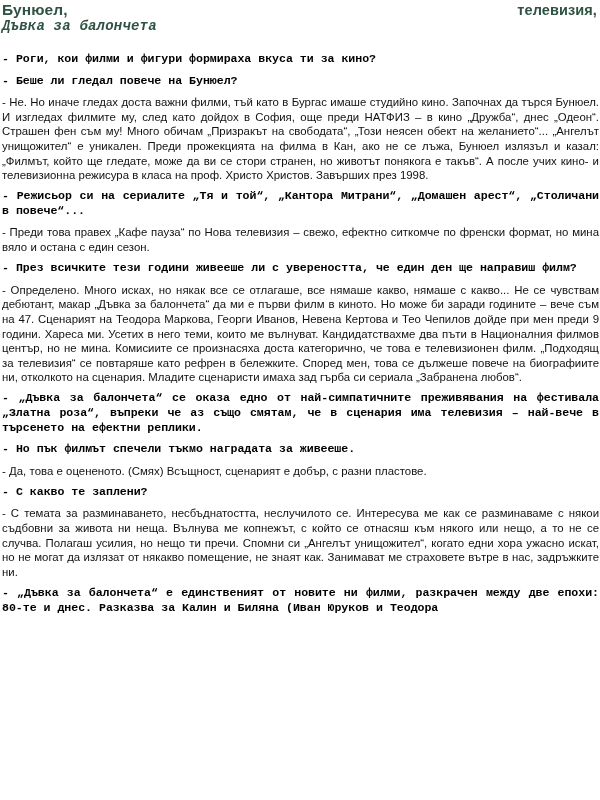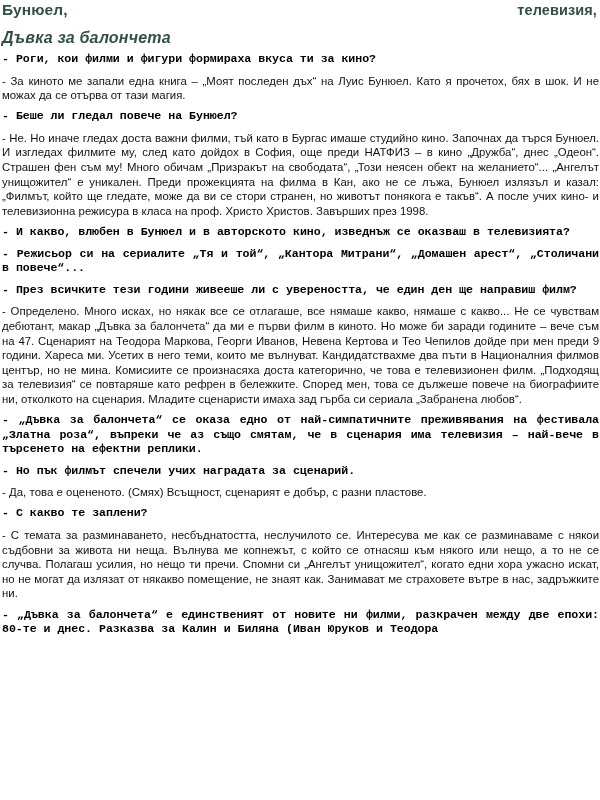--- a/index.html
+++ b/index.html
@@ -47,28 +47,29 @@
   .masthead-right {
     font-size: 14.5px;
     font-weight: 700;
     color: #2f5243;
     letter-spacing: 0.1px;
     line-height: 1.05;
     white-space: nowrap;
     padding-right: 1px;
   }
   .masthead-sub {
-    font-size: 16px;
+    font-size: 14px;
     font-weight: 700;
     font-style: italic;
     color: #2f5243;
     letter-spacing: 0.2px;
     line-height: 1.1;
-    margin-top: 11px;
+    margin-top: 1px;
     white-space: nowrap;
+    font-family: Liberation Mono, monospace;
   }
 
   
   .article {
     padding: 0 1px 0 2px;
     box-sizing: border-box;
   }
   .para {
     margin: 0 0 6.5px 0;
     font-size: 11.4px;
@@ -101,28 +102,27 @@
   <div class="masthead">
     <div class="masthead-row">
       <span class="masthead-left" style="color: rgb(47, 82, 67);">Бунюел,</span>
       <span class="masthead-right" style="color: rgb(47, 82, 67);">телевизия,</span>
     </div>
     <div class="masthead-sub" style="color: rgb(47, 82, 67);">Дъвка за балончета</div>
   </div>
 
   <div class="article">
       <p class="para q">- Роги, кои филми и фигури формираха вкуса ти за кино?</p>
-      <p class="para a">- За киното ме запали една книга – „Моят последен дъх“ на Луис Бунюел. Като я прочетох, бях в шок. И не можах да се отърва от тази магия.</p>
       <p class="para q">- Беше ли гледал повече на Бунюел?</p>
       <p class="para a">- Не. Но иначе гледах доста важни филми, тъй като в Бургас имаше студийно кино. Започнах да търся Бунюел. И изгледах филмите му, след като дойдох в София, още преди НАТФИЗ – в кино „Дружба“, днес „Одеон“. Страшен фен съм му! Много обичам „Призракът на свободата“, „Този неясен обект на желанието“... „Ангелът унищожител“ е уникален. Преди прожекцията на филма в Кан, ако не се лъжа, Бунюел излязъл и казал: „Филмът, който ще гледате, може да ви се стори странен, но животът понякога е такъв“. А после учих кино- и телевизионна режисура в класа на проф. Христо Христов. Завърших през 1998.</p>
-      <p class="para q">- И какво, влюбен в Бунюел и в авторското кино, изведнъж се оказваш в телевизията?</p>
       <p class="para q">- Режисьор си на сериалите „Тя и той“, „Кантора Митрани“, „Домашен арест“, „Столичани в повече“...</p>
+      <p class="para a">- Преди това правех „Кафе пауза“ по Нова телевизия – свежо, ефектно ситкомче по френски формат, но мина вяло и остана с един сезон.</p>
       <p class="para q">- През всичките тези години живееше ли с увереността, че един ден ще направиш филм?</p>
       <p class="para a">- Определено. Много исках, но някак все се отлагаше, все нямаше какво, нямаше с какво... Не се чувствам дебютант, макар „Дъвка за балончета“ да ми е първи филм в киното. Но може би заради годините – вече съм на 47. Сценарият на Теодора Маркова, Георги Иванов, Невена Кертова и Тео Чепилов дойде при мен преди 9 години. Хареса ми. Усетих в него теми, които ме вълнуват. Кандидатствахме два пъти в Националния филмов център, но не мина. Комисиите се произнасяха доста категорично, че това е телевизионен филм. „Подходящ за телевизия“ се повтаряше като рефрен в бележките. Според мен, това се дължеше повече на биографиите ни, отколкото на сценария. Младите сценаристи имаха зад гърба си сериала „Забранена любов“.</p>
       <p class="para q">- „Дъвка за балончета“ се оказа едно от най-симпатичните преживявания на фестивала „Златна роза“, въпреки че аз също смятам, че в сценария има телевизия – най-вече в търсенето на ефектни реплики.</p>
-      <p class="para q">- Но пък филмът спечели учих наградата за сценарий.</p>
+      <p class="para q">- Но пък филмът спечели тъкмо наградата за живееше.</p>
       <p class="para a">- Да, това е оцененото. (Смях) Всъщност, сценарият е добър, с разни пластове.</p>
       <p class="para q">- С какво те заплени?</p>
       <p class="para a">- С темата за разминаването, несбъднатостта, неслучилото се. Интересува ме как се разминаваме с някои съдбовни за живота ни неща. Вълнува ме копнежът, с който се отнасяш към някого или нещо, а то не се случва. Полагаш усилия, но нещо ти пречи. Спомни си „Ангелът унищожител“, когато едни хора ужасно искат, но не могат да излязат от някакво помещение, не знаят как. Занимават ме страховете вътре в нас, задръжките ни.</p>
       <p class="para q">- „Дъвка за балончета“ е единственият от новите ни филми, разкрачен между две епохи: 80-те и днес. Разказва за Калин и Биляна (Иван Юруков и Теодора</p>
     </div>
 
 </div>
 
 </body></html>

